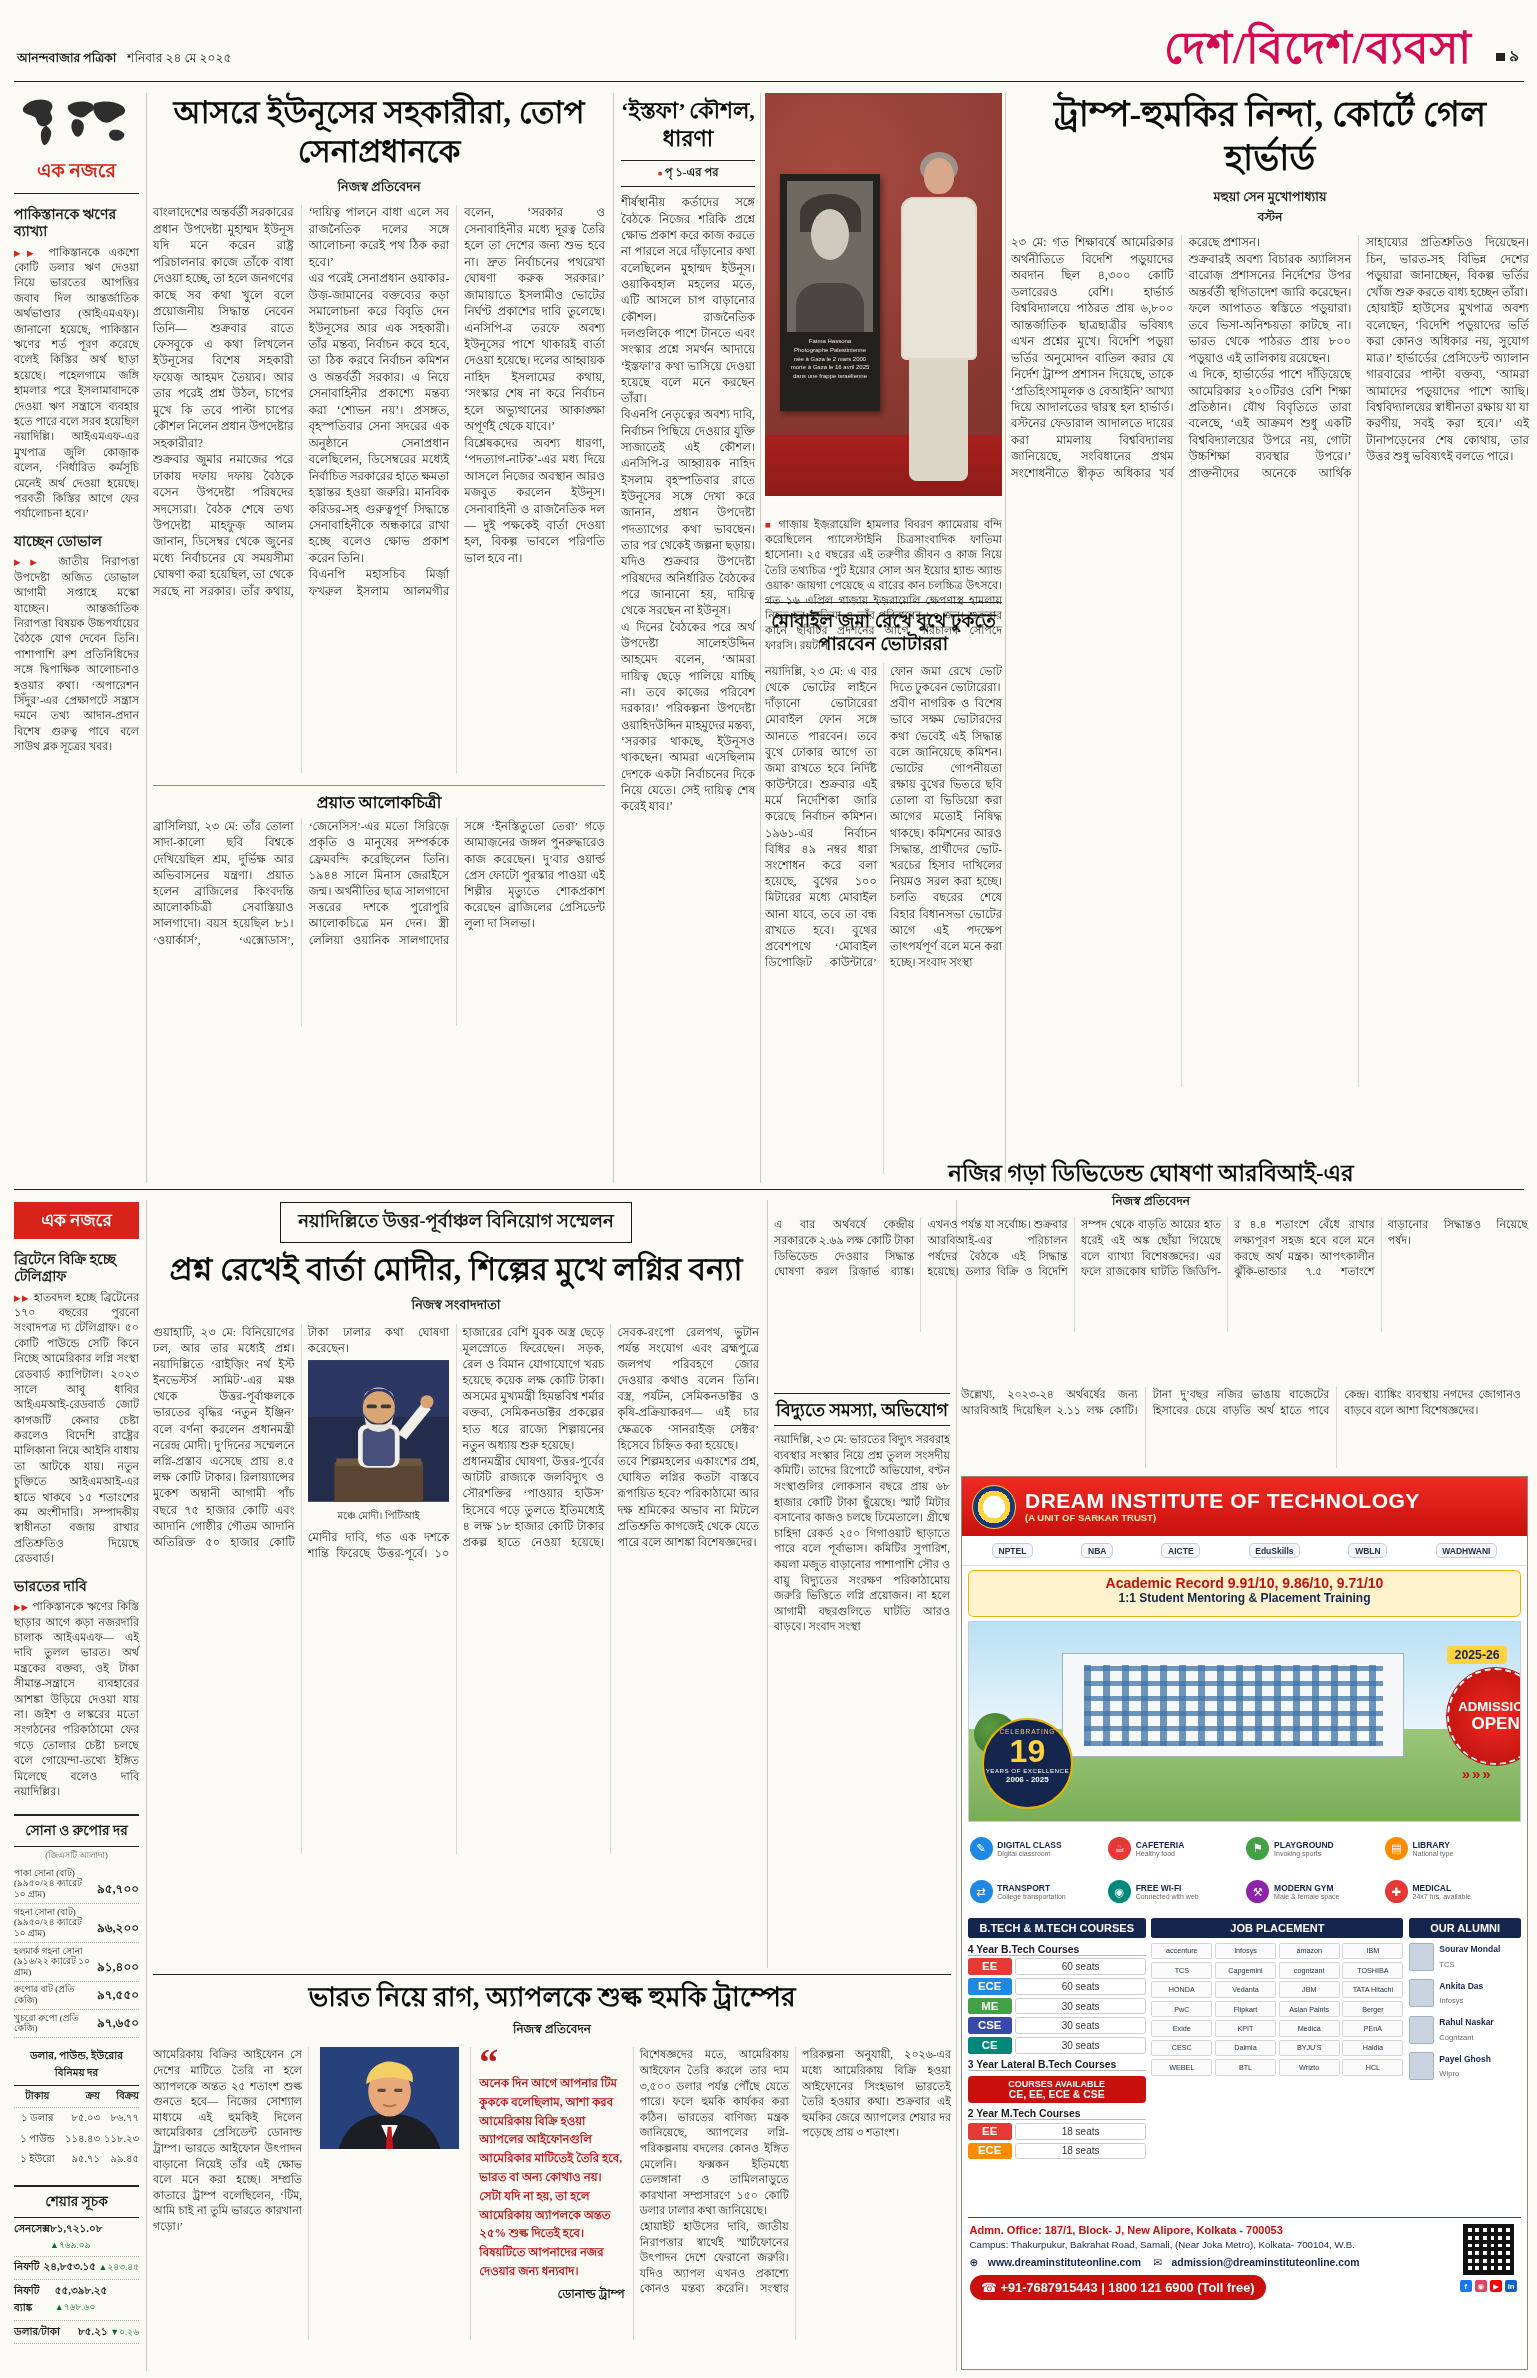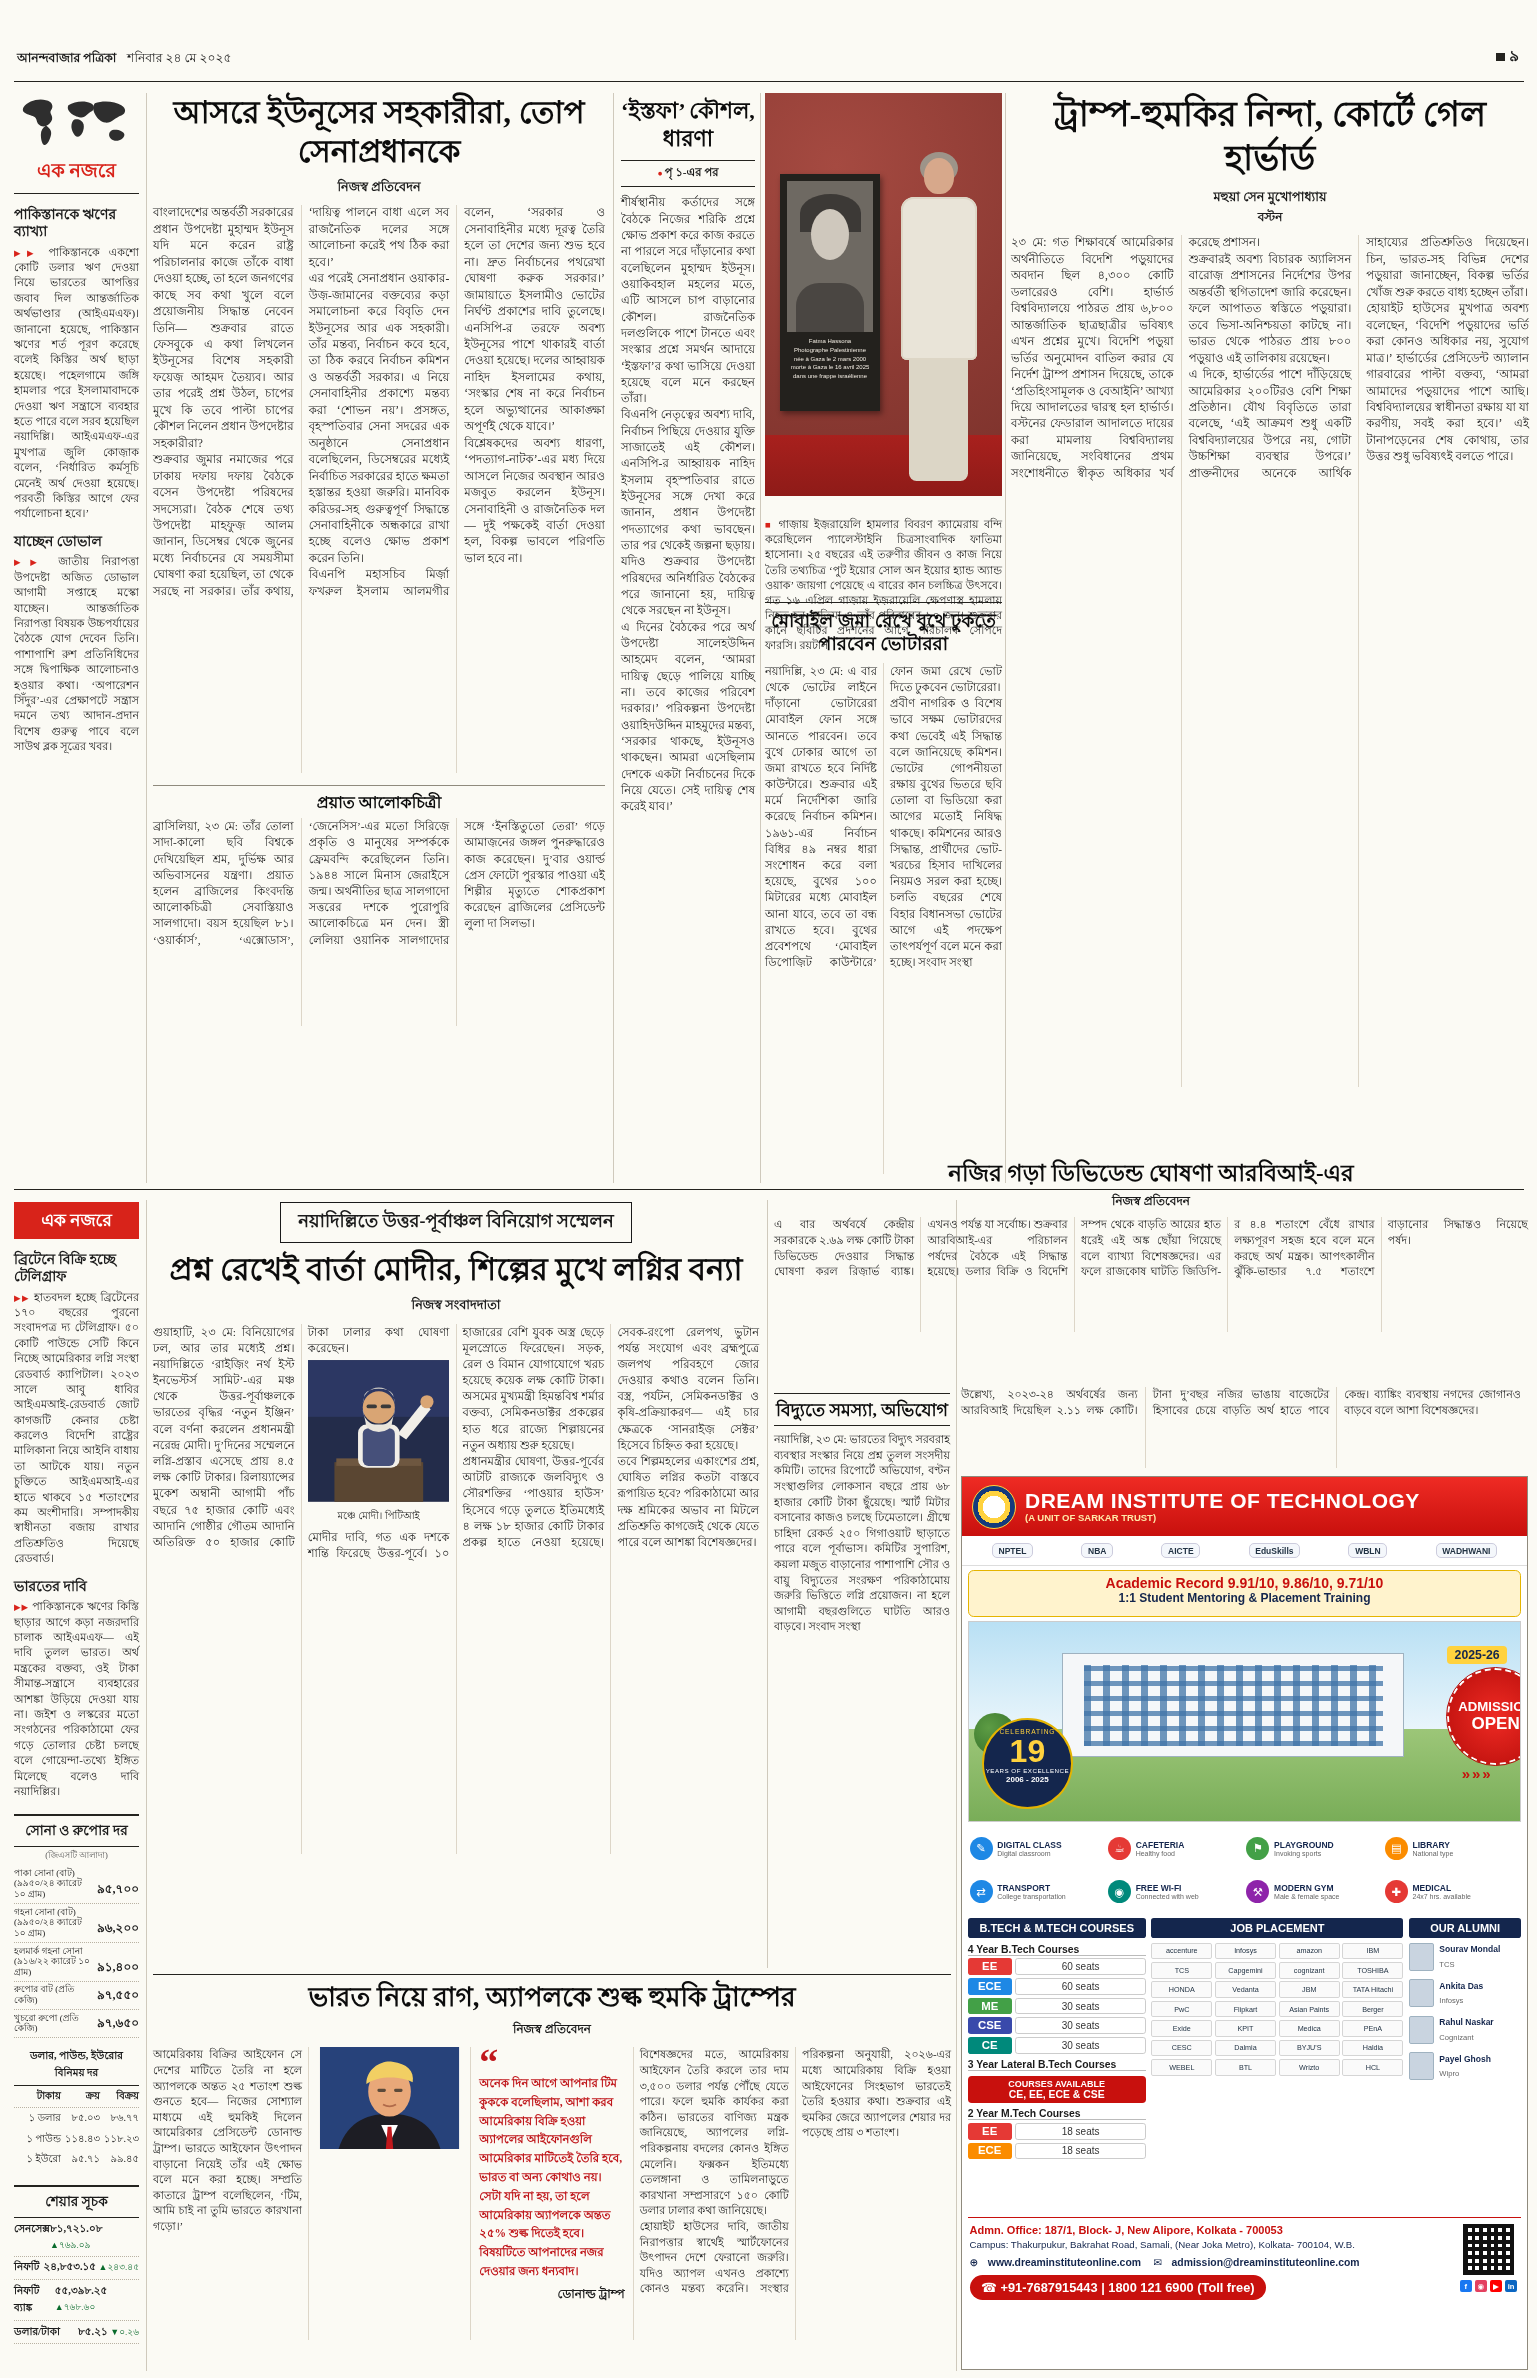--- a/index.html
+++ b/index.html
@@ -31,21 +31,21 @@
 .sb-body::before{content:"▶▶ ";color:#d8231a;font-size:8.5px;}
 .glance-box{background:#d8231a;color:#fff;font-weight:bold;font-size:17px;text-align:center;padding:4.7px 0;}
 .mini-head{font-weight:bold;text-align:center;font-size:13.7px;border-top:2.8px double #24231f;border-bottom:0.9px solid #24231f;padding:2.8px 0;margin-top:15px;}
 .mini-note{font-size:8.5px;text-align:center;color:#555;margin:1.9px 0;}
 .gold-row{display:flex;justify-content:space-between;align-items:flex-end;gap:3.8px;border-bottom:0.9px dotted #b9b2a2;padding:2.8px 0;}
 .gold-row .lbl{font-size:9px;line-height:1.2;}
 .gold-row .val{font-weight:bold;font-size:12px;white-space:nowrap;}
 .fx-head{font-weight:bold;font-size:10.4px;text-align:center;border-bottom:0.9px solid #24231f;padding:2.8px 0;margin-top:7.6px;}
 .fx-cols,.fx-row{display:flex;font-size:10px;padding:1.9px 0;}
 .fx-cols span,.fx-row span{flex:1;text-align:right;}
-.fx-cols span:first-child,.fx-row span:first-child{text-align:right;flex:1.2;}
+.fx-cols span:first-child,.fx-row span:first-child{text-align:center;flex:1.2;}
 .fx-cols{font-weight:bold;border-bottom:0.9px dotted #b9b2a2;}
 .share-row{display:flex;justify-content:space-between;align-items:baseline;font-size:10.4px;padding:2.8px 0;border-bottom:0.9px dotted #b9b2a2;}
 .share-row .nm{font-weight:bold;}
 .share-row .vl{font-weight:bold;}
 .share-row .chg{font-size:9px;color:#0a6b2d;}
 
 .cannes{position:relative;height:403px;background:radial-gradient(circle at 30% 18%,#a54a41,#8c3a33 58%,#7a312b);overflow:hidden;}
 .carpet{position:absolute;bottom:0;left:0;right:0;height:61px;background:linear-gradient(#a8201d,#8e1b18);}
 .easel{position:absolute;left:15px;top:81px;width:100px;height:237px;background:#23211d;padding:6.6px;box-shadow:1.9px 2.8px 5.7px rgba(0,0,0,.4);}
 .portrait{position:relative;width:100%;height:151px;background:#6e6962;overflow:hidden;}
@@ -138,20 +138,21 @@
 </style>
 </head>
 <body>
 
 <div id="page">
 
   <div class="masthead">
     <span class="mast-name">আনন্দবাজার পত্রিকা</span>
     <span class="mast-date">শনিবার ২৪ মে ২০২৫</span>
   </div>
+  <div class="section-title">দেশ/বিদেশ/ব্যবসা</div>
   <div class="page-num">৯</div>
   <div class="hline" style="left:14px;right:14px;top:81px"></div>
 
   <div class="vline" style="left:146px;top:93px;height:1090px"></div>
   <div class="vline" style="left:613px;top:93px;height:1090px"></div>
   <div class="vline" style="left:760px;top:93px;height:1090px"></div>
   <div class="vline" style="left:1005px;top:93px;height:1090px"></div>
   <div class="hline" style="left:14px;right:14px;top:1189px"></div>
   <div class="vline" style="left:146px;top:1200px;height:1171px"></div>
   <div class="vline" style="left:767px;top:1200px;height:768px"></div>

